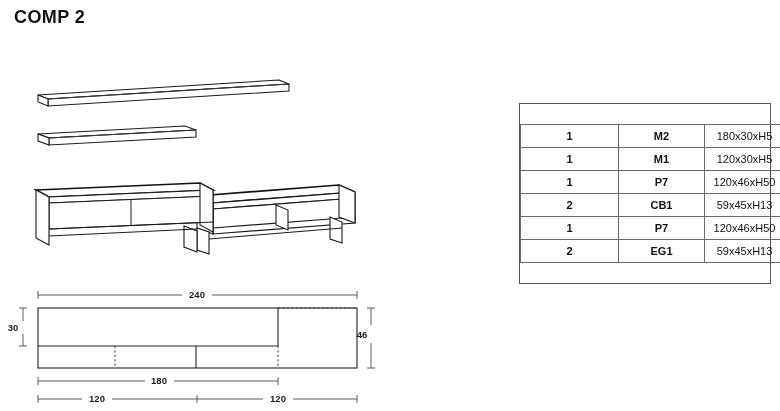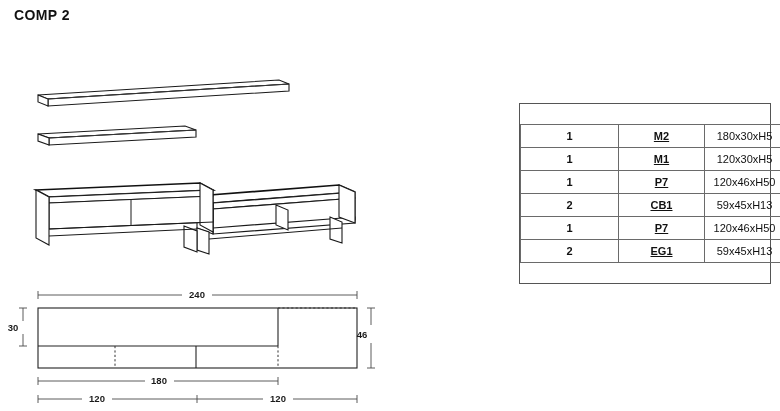--- a/index.html
+++ b/index.html
@@ -14,21 +14,21 @@
     font-family: "Liberation Sans", sans-serif;
     color: #1a1a1a;
     overflow: hidden;
   }
 
   
   .page-title {
     position: absolute;
     left: 14px;
     top: 7px;
-    font-size: 14px;
+    font-size: 18px;
     font-weight: bold;
     letter-spacing: 0.4px;
     color: #111111;
   }
 
   
   .drawing-svg {
     position: absolute;
     left: 0;
     top: 0;
@@ -76,21 +76,21 @@
     color: #111111;
   }
   table.parts tr.spacer td {
     border-left: none;
     border-right: none;
     height: 20px;
   }
   table.parts tr.spacer td.edge-l { border-left: none; }
   table.parts tr.spacer td.edge-r { border-right: none; }
   td.col-qty  { width: 94px; font-weight: bold; }
-  td.col-code { width: 82px; font-weight: bold; text-decoration: underline; }
+  td.col-code { width: 82px; font-weight: bold; }
   td.col-size { width: 76px; font-weight: normal; }
   table.parts tr.spacer td { border-top: none; }
   table.parts tr.spacer.top td { border-top: none; border-bottom: 1px solid #6a6a6a; }
   table.parts tr.spacer.bottom td { border-top: 1px solid #6a6a6a; border-bottom: none; }
 </style>
 </head>
 <body>
 
 <div class="page-title">COMP 2</div>
 

